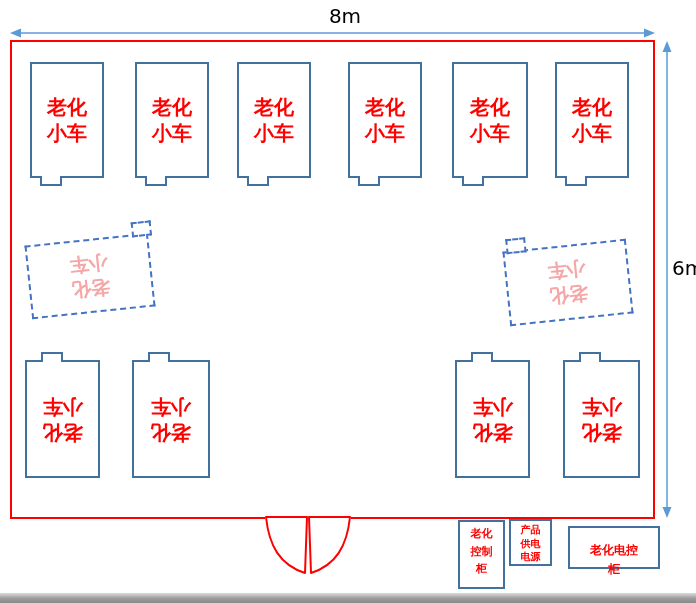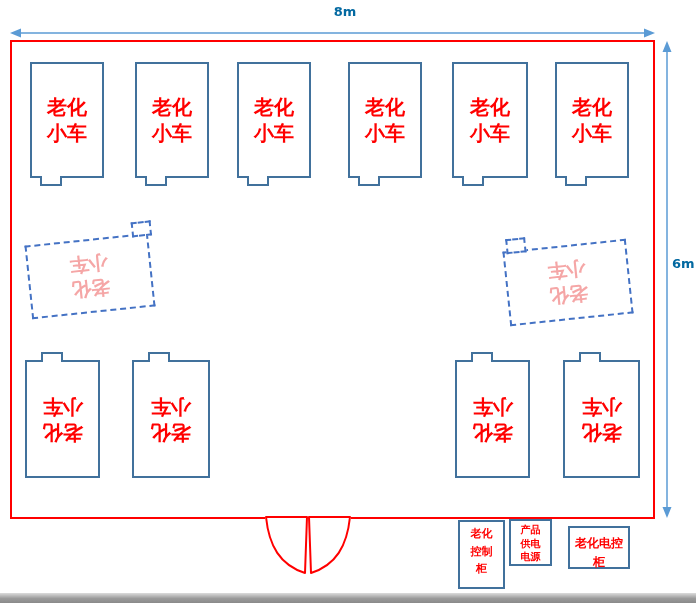--- a/index.html
+++ b/index.html
@@ -4,21 +4,21 @@
 <style>
   html,body { margin:0; padding:0; background:#fff; }
   #stage {
     position:relative; width:696px; height:603px; overflow:hidden;
     background:#fff; font-family:"DejaVu Sans","Liberation Sans",sans-serif;
   }
   
   .room { position:absolute; left:10px; top:40px; width:641px; height:475px;
           border:2px solid #ff0000; background:#fff; }
   
-  .dim-label { position:absolute; color:#0369a1; font-weight:bold; font-size:13px; }
+  .dim-label { position:absolute; color:#000000; font-weight:normal; font-size:20px; }
   #w-label { left:305px; top:4px; width:80px; text-align:center; }
   #h-label { left:672px; top:256px; }
   .dim-svg { position:absolute; }
   
   .cart { position:absolute; box-sizing:border-box; border:2px solid #41719c;
           background:#fff; display:flex; align-items:center; justify-content:center; }
   .cart-top { top:62px; height:116px; width:74px; }
   .cart-bottom { top:360px; height:118px; width:75px; }
   .cart-text { color:#ff0000; font-weight:bold; font-size:20px; line-height:1.32;
                text-align:center; display:flex; flex-direction:column; }
@@ -32,21 +32,21 @@
                  background:#fff; display:flex; align-items:center; justify-content:center; }
   .cart-dashed .cart-text { transform:rotate(180deg); color:#f5a6a6; font-size:19px; }
   .dashed-tab { position:absolute; box-sizing:border-box; width:20px; height:15px;
                 border:2px dashed #4472c4; background:#fff; }
   
   .cabinet { position:absolute; box-sizing:border-box; border:2px solid #41719c;
              background:#fff; color:#ff0000; font-weight:bold; text-align:center;
              display:flex; flex-direction:column; align-items:center; }
   #cab1 { left:458px; top:520px; width:47px; height:69px; font-size:11px; line-height:1.6; padding-top:3px; }
   #cab2 { left:509px; top:519px; width:43px; height:47px; font-size:10px; line-height:1.35; padding-top:2px;text-align:center; }
-  #cab3 { left:568px; top:526px; width:62px; height:43px; font-size:12px; line-height:1.55; padding-top:6px; }
+  #cab3 { left:568px; top:526px; width:92px; height:43px; font-size:12px; line-height:1.55; padding-top:13px; }
   
   #door { position:absolute; left:262px; top:516px; }
   
   .bottom-strip { position:absolute; left:0; bottom:0; width:696px; height:10px;
                   background:linear-gradient(to bottom,#dcdcdc 0%,#9a9a9a 55%,#8a8a8a 100%); }
 </style>
 </head>
 <body>
 
 <div id="stage">

